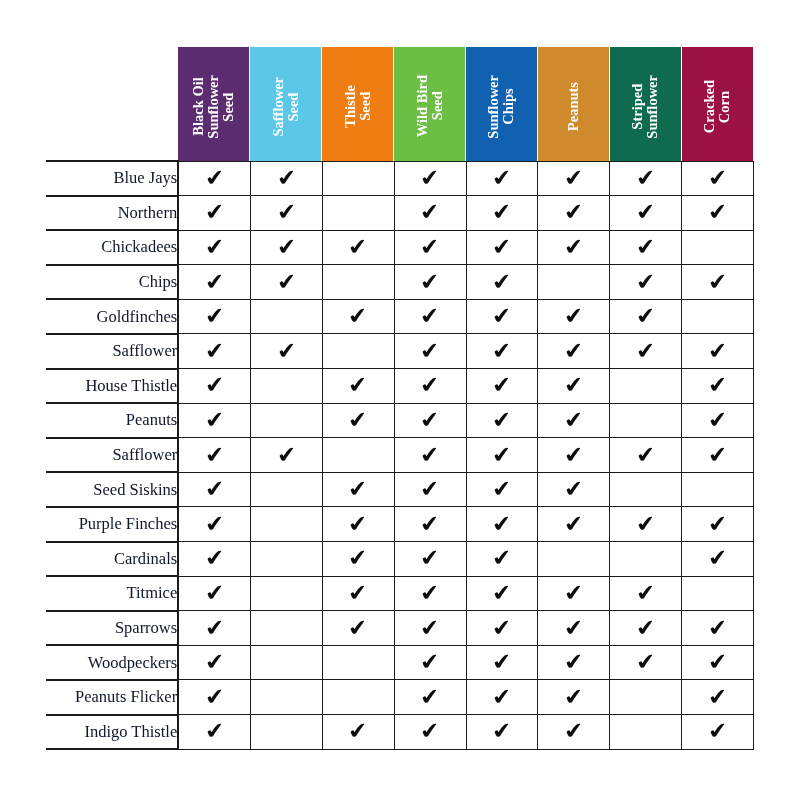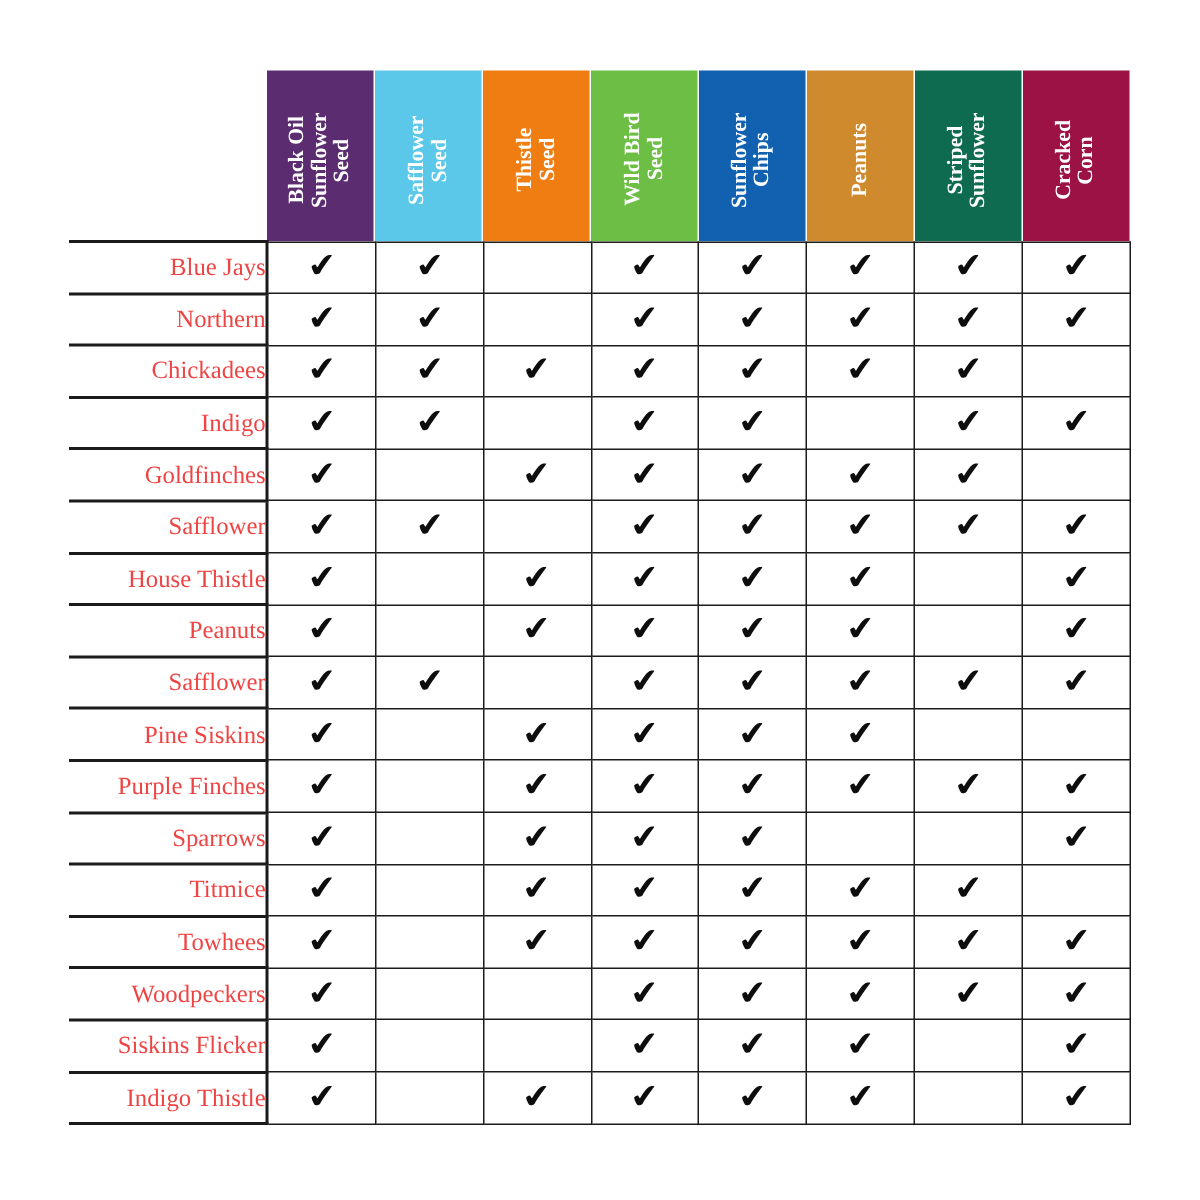--- a/index.html
+++ b/index.html
@@ -65,21 +65,21 @@
   }
   
   td.rowlabel {
     width: 137px;
     height: 33.6px;
     text-align: right;
     padding-right: 9px;
     box-sizing: border-box;
     font-family: "Liberation Serif", serif;
     font-size: 16.5px;
-    color: #ef4444;
+    color: #0f172a;
     border-top: 2px solid #1b1b1b;
     border-bottom: 2px solid #1b1b1b;
     border-left: none;
     border-right: 2.5px solid #1b1b1b;
     background: #ffffff;
     white-space: nowrap;
   }
   td.cell {
     width: 71px;
     height: 33.6px;
@@ -185,21 +185,21 @@
           <td class="cell"><span class="check">✔</span></td>
           <td class="cell"><span class="check">✔</span></td>
           <td class="cell"><span class="check">✔</span></td>
           <td class="cell"><span class="check">✔</span></td>
           <td class="cell"><span class="check">✔</span></td>
           <td class="cell"><span class="check">✔</span></td>
           <td class="cell"><span class="check">✔</span></td>
           <td class="cell"><span class="empty"></span></td>
         </tr>
         <tr>
-          <td class="rowlabel">Indigo</td>
+          <td class="rowlabel">Chips</td>
           <td class="cell"><span class="check">✔</span></td>
           <td class="cell"><span class="check">✔</span></td>
           <td class="cell"><span class="empty"></span></td>
           <td class="cell"><span class="check">✔</span></td>
           <td class="cell"><span class="check">✔</span></td>
           <td class="cell"><span class="empty"></span></td>
           <td class="cell"><span class="check">✔</span></td>
           <td class="cell"><span class="check">✔</span></td>
         </tr>
         <tr>
@@ -251,21 +251,21 @@
           <td class="cell"><span class="check">✔</span></td>
           <td class="cell"><span class="check">✔</span></td>
           <td class="cell"><span class="empty"></span></td>
           <td class="cell"><span class="check">✔</span></td>
           <td class="cell"><span class="check">✔</span></td>
           <td class="cell"><span class="check">✔</span></td>
           <td class="cell"><span class="check">✔</span></td>
           <td class="cell"><span class="check">✔</span></td>
         </tr>
         <tr>
-          <td class="rowlabel">Pine Siskins</td>
+          <td class="rowlabel">Seed Siskins</td>
           <td class="cell"><span class="check">✔</span></td>
           <td class="cell"><span class="empty"></span></td>
           <td class="cell"><span class="check">✔</span></td>
           <td class="cell"><span class="check">✔</span></td>
           <td class="cell"><span class="check">✔</span></td>
           <td class="cell"><span class="check">✔</span></td>
           <td class="cell"><span class="empty"></span></td>
           <td class="cell"><span class="empty"></span></td>
         </tr>
         <tr>
@@ -273,65 +273,65 @@
           <td class="cell"><span class="check">✔</span></td>
           <td class="cell"><span class="empty"></span></td>
           <td class="cell"><span class="check">✔</span></td>
           <td class="cell"><span class="check">✔</span></td>
           <td class="cell"><span class="check">✔</span></td>
           <td class="cell"><span class="check">✔</span></td>
           <td class="cell"><span class="check">✔</span></td>
           <td class="cell"><span class="check">✔</span></td>
         </tr>
         <tr>
+          <td class="rowlabel">Cardinals</td>
+          <td class="cell"><span class="check">✔</span></td>
+          <td class="cell"><span class="empty"></span></td>
+          <td class="cell"><span class="check">✔</span></td>
+          <td class="cell"><span class="check">✔</span></td>
+          <td class="cell"><span class="check">✔</span></td>
+          <td class="cell"><span class="empty"></span></td>
+          <td class="cell"><span class="empty"></span></td>
+          <td class="cell"><span class="check">✔</span></td>
+        </tr>
+        <tr>
+          <td class="rowlabel">Titmice</td>
+          <td class="cell"><span class="check">✔</span></td>
+          <td class="cell"><span class="empty"></span></td>
+          <td class="cell"><span class="check">✔</span></td>
+          <td class="cell"><span class="check">✔</span></td>
+          <td class="cell"><span class="check">✔</span></td>
+          <td class="cell"><span class="check">✔</span></td>
+          <td class="cell"><span class="check">✔</span></td>
+          <td class="cell"><span class="empty"></span></td>
+        </tr>
+        <tr>
           <td class="rowlabel">Sparrows</td>
           <td class="cell"><span class="check">✔</span></td>
           <td class="cell"><span class="empty"></span></td>
           <td class="cell"><span class="check">✔</span></td>
           <td class="cell"><span class="check">✔</span></td>
           <td class="cell"><span class="check">✔</span></td>
-          <td class="cell"><span class="empty"></span></td>
-          <td class="cell"><span class="empty"></span></td>
-          <td class="cell"><span class="check">✔</span></td>
-        </tr>
-        <tr>
-          <td class="rowlabel">Titmice</td>
-          <td class="cell"><span class="check">✔</span></td>
-          <td class="cell"><span class="empty"></span></td>
-          <td class="cell"><span class="check">✔</span></td>
-          <td class="cell"><span class="check">✔</span></td>
-          <td class="cell"><span class="check">✔</span></td>
-          <td class="cell"><span class="check">✔</span></td>
-          <td class="cell"><span class="check">✔</span></td>
-          <td class="cell"><span class="empty"></span></td>
-        </tr>
-        <tr>
-          <td class="rowlabel">Towhees</td>
-          <td class="cell"><span class="check">✔</span></td>
-          <td class="cell"><span class="empty"></span></td>
-          <td class="cell"><span class="check">✔</span></td>
-          <td class="cell"><span class="check">✔</span></td>
-          <td class="cell"><span class="check">✔</span></td>
           <td class="cell"><span class="check">✔</span></td>
           <td class="cell"><span class="check">✔</span></td>
           <td class="cell"><span class="check">✔</span></td>
         </tr>
         <tr>
           <td class="rowlabel">Woodpeckers</td>
           <td class="cell"><span class="check">✔</span></td>
           <td class="cell"><span class="empty"></span></td>
           <td class="cell"><span class="empty"></span></td>
           <td class="cell"><span class="check">✔</span></td>
           <td class="cell"><span class="check">✔</span></td>
           <td class="cell"><span class="check">✔</span></td>
           <td class="cell"><span class="check">✔</span></td>
           <td class="cell"><span class="check">✔</span></td>
         </tr>
         <tr>
-          <td class="rowlabel">Siskins Flicker</td>
+          <td class="rowlabel">Peanuts Flicker</td>
           <td class="cell"><span class="check">✔</span></td>
           <td class="cell"><span class="empty"></span></td>
           <td class="cell"><span class="empty"></span></td>
           <td class="cell"><span class="check">✔</span></td>
           <td class="cell"><span class="check">✔</span></td>
           <td class="cell"><span class="check">✔</span></td>
           <td class="cell"><span class="empty"></span></td>
           <td class="cell"><span class="check">✔</span></td>
         </tr>
         <tr>

